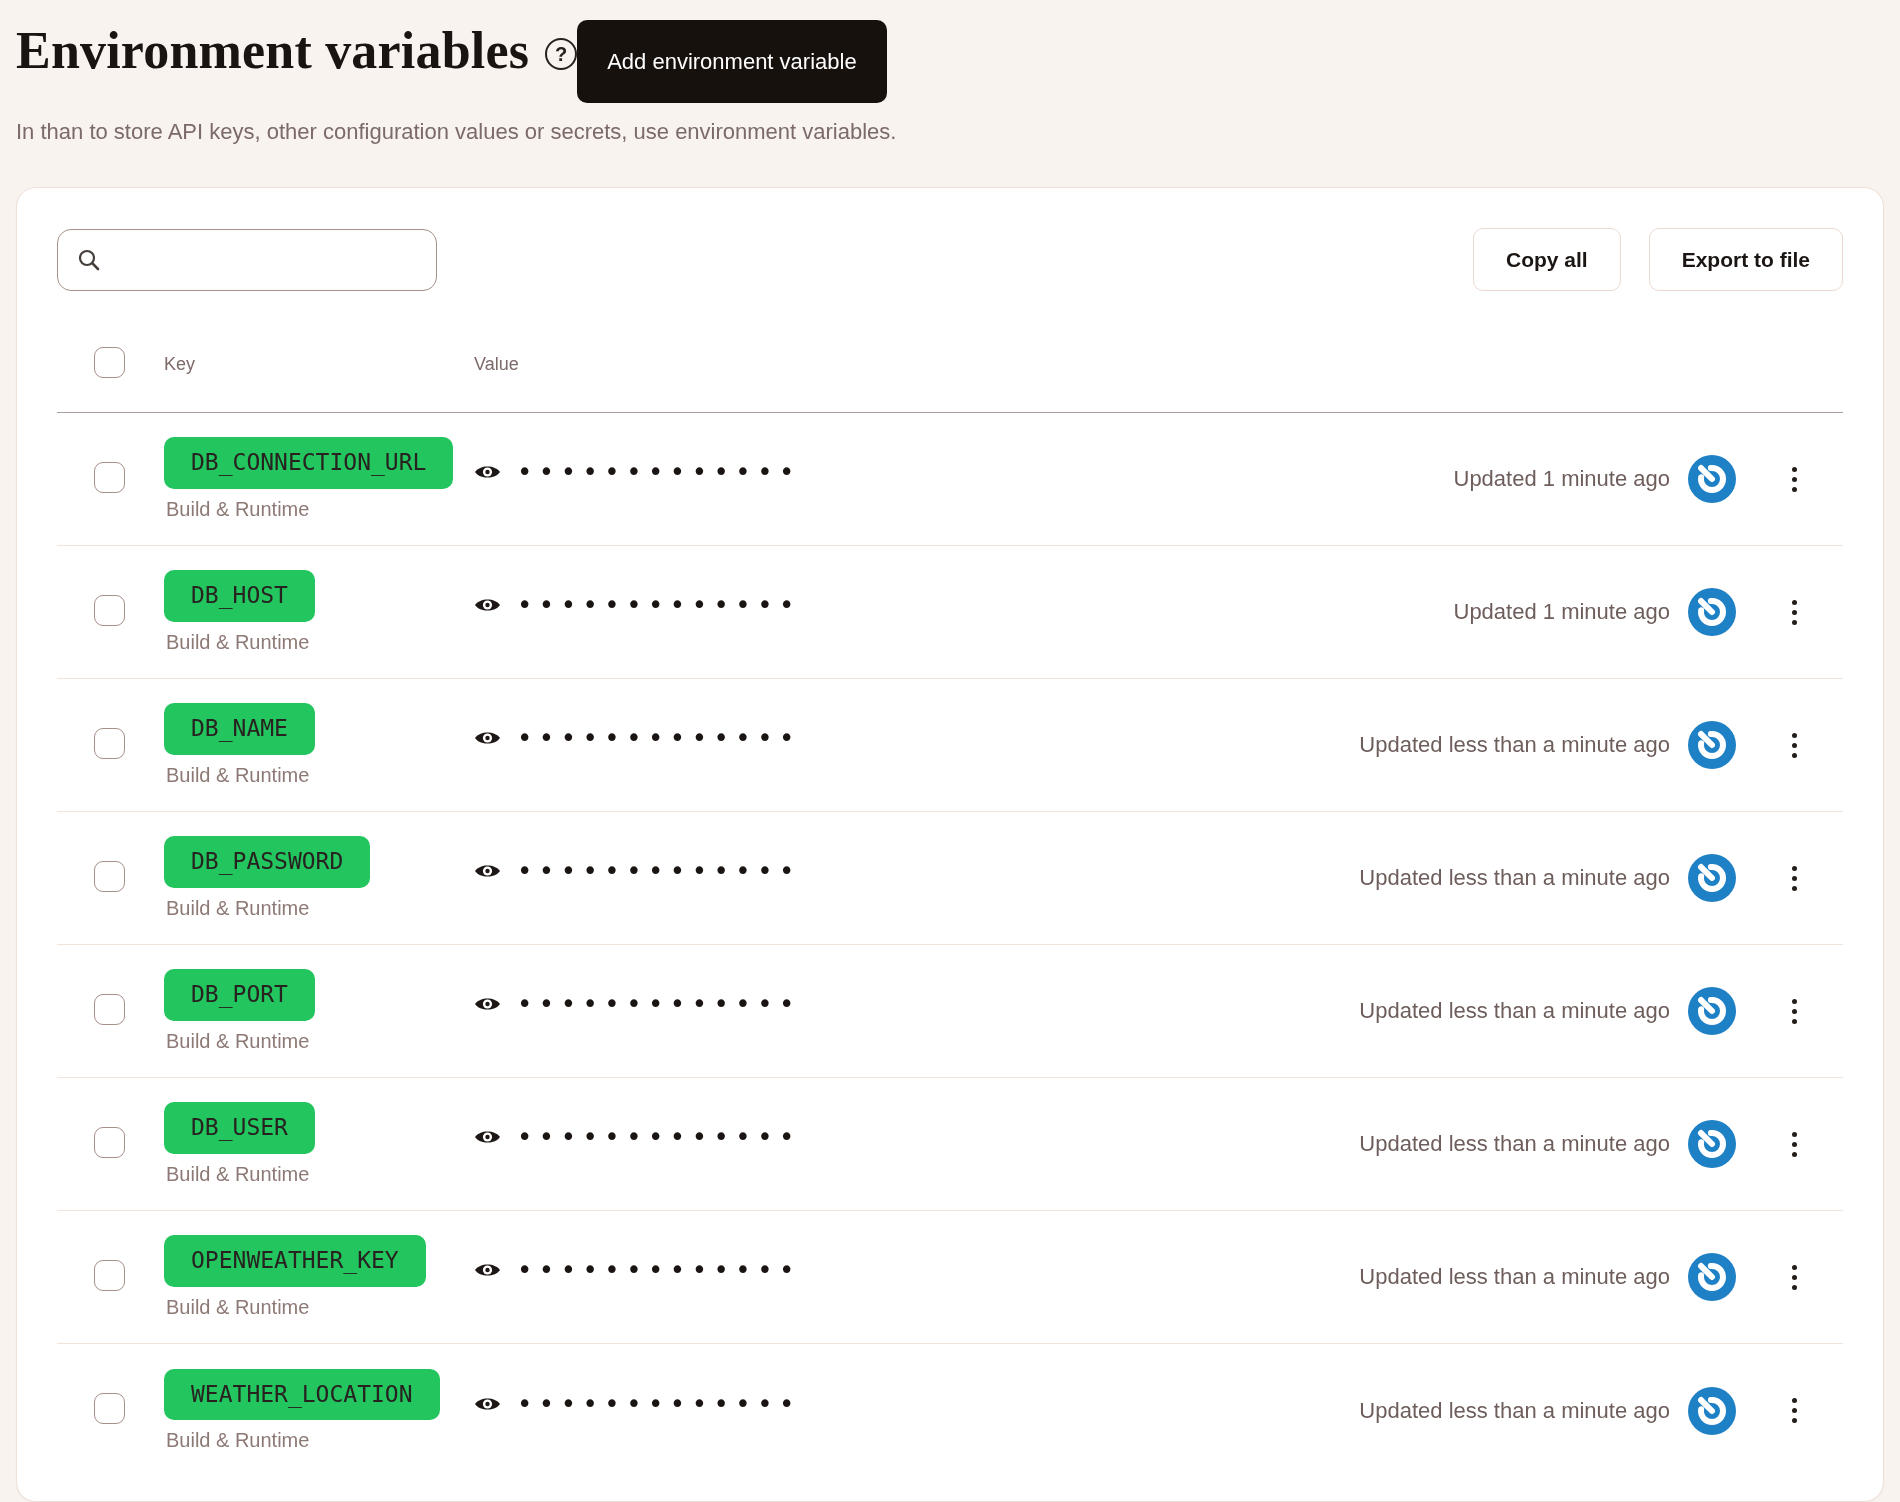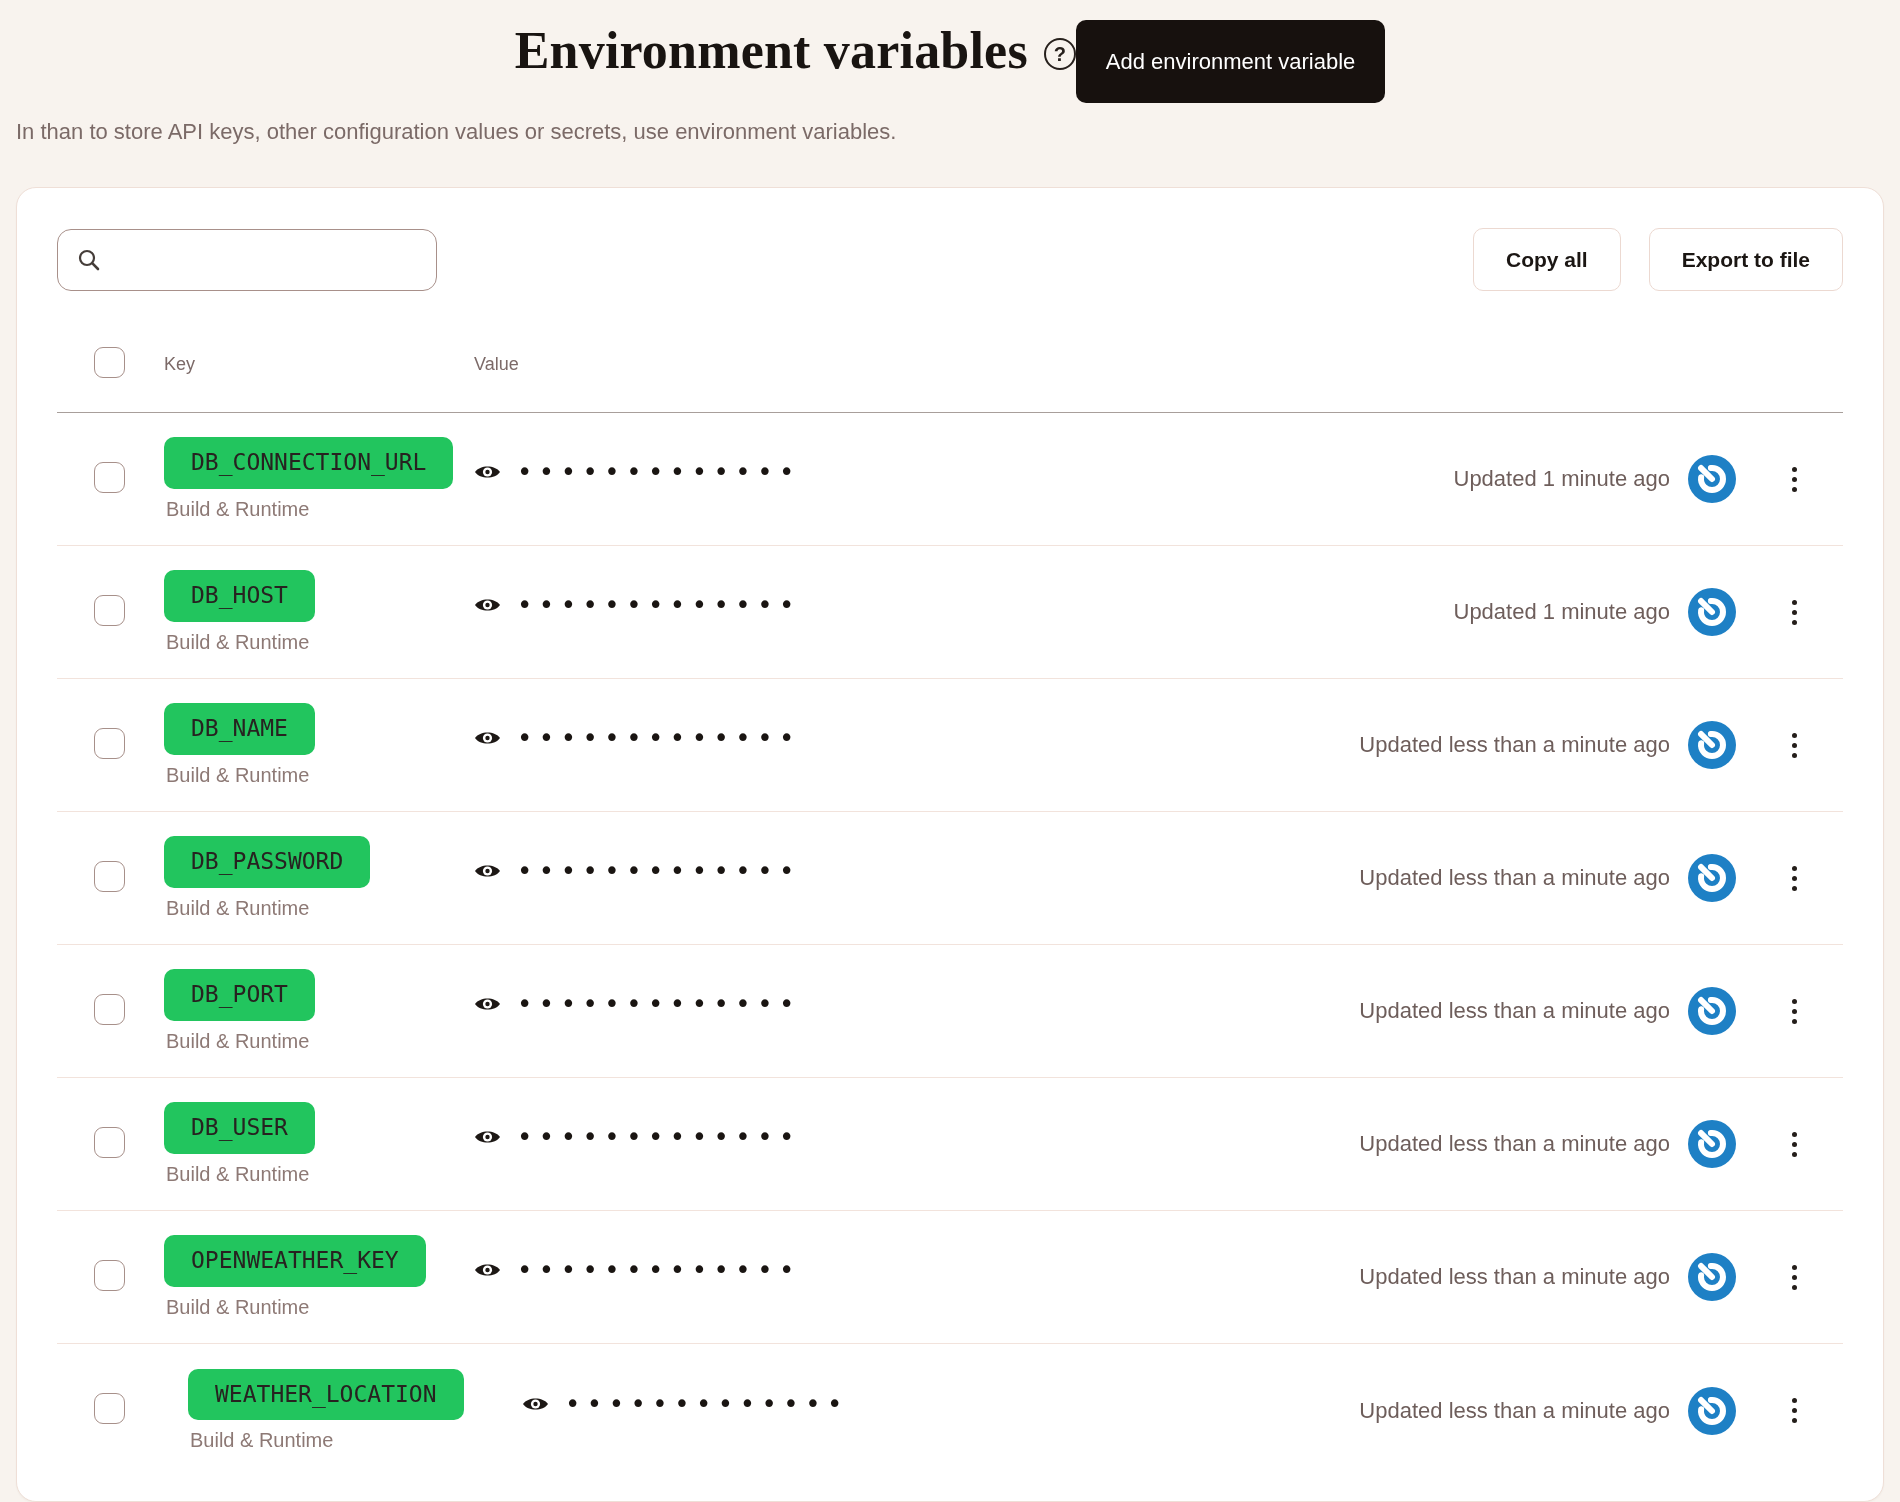--- a/index.html
+++ b/index.html
@@ -6,21 +6,21 @@
   html, body { width: 1900px; height: 1502px; }
   body {
     background: #f8f3ee;
     font-family: "Liberation Sans", sans-serif;
     color: #1b1613;
     overflow: hidden;
   }
   .page { padding: 18px 16px 0 16px; }
 
   
-  .page-header { display: flex; justify-content: center; align-items: flex-start; }
+  .page-header { display: flex; justify-content: flex-start; align-items: flex-start; }
   .title-wrap { display: flex; align-items: center; gap: 16px; }
   h1.page-title {
     font-family: "Liberation Serif", serif;
     font-size: 52px; font-weight: 600; letter-spacing: 0.2px;
     color: #191411; line-height: 66px;
   }
   .help-icon {
     width: 32px; height: 32px; border: 2.5px solid #27201c; border-radius: 50%;
     display: inline-flex; align-items: center; justify-content: center;
     font-size: 20px; font-weight: 700; color: #27201c; margin-top: 6px;
@@ -66,21 +66,21 @@
   }
   .th { font-size: 18px; color: #7c6a68; font-weight: 400; }
   .checkbox {
     width: 31px; height: 31px; border: 1.5px solid #a7908a; border-radius: 9px;
     background: #fff; margin-left: 37px; cursor: pointer; display: inline-block;
   }
   .row {
     display: grid; grid-template-columns: 107px 310px 1fr auto; align-items: center;
     height: 133px; border-bottom: 1px solid #f2e3dc;
   }
-  .row:last-child { border-bottom: none; gap: 24px; }
+  .row:last-child { border-bottom: none; }
   .key-cell { display: flex; flex-direction: column; align-items: flex-start; gap: 9px; }
   .key-chip {
     font-family: "DejaVu Sans Mono", monospace; font-size: 23px; color: #272220;
     background: #22c55e; border-radius: 10px; padding: 12px 27px; line-height: 1.2;
     white-space: nowrap;
   }
   .key-scope { font-size: 20px; color: #8d7975; padding-left: 2px; }
   .value-cell { display: flex; align-items: center; gap: 16px; margin-top: -14px; }
   .eye-btn { background: none; border: none; cursor: pointer; padding: 0; display: flex; align-items: center; }
   .masked {

